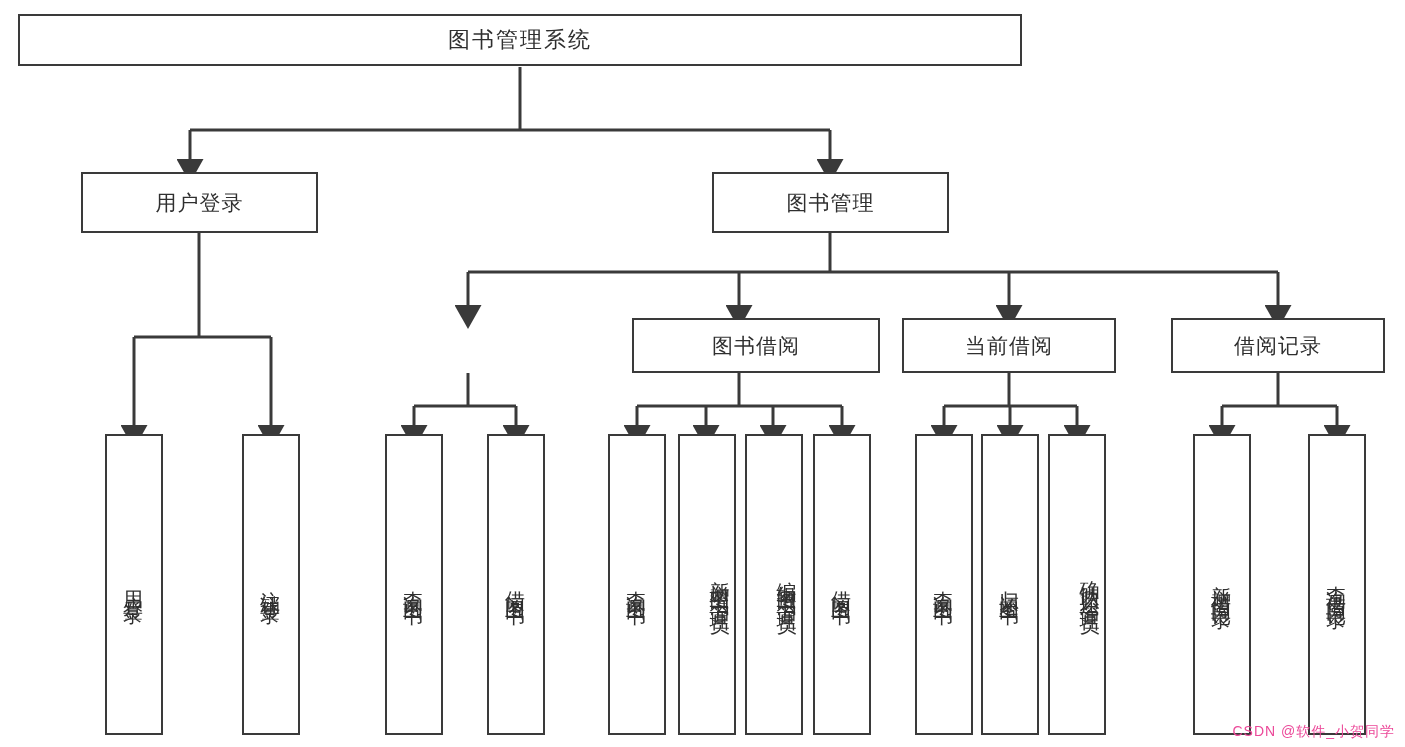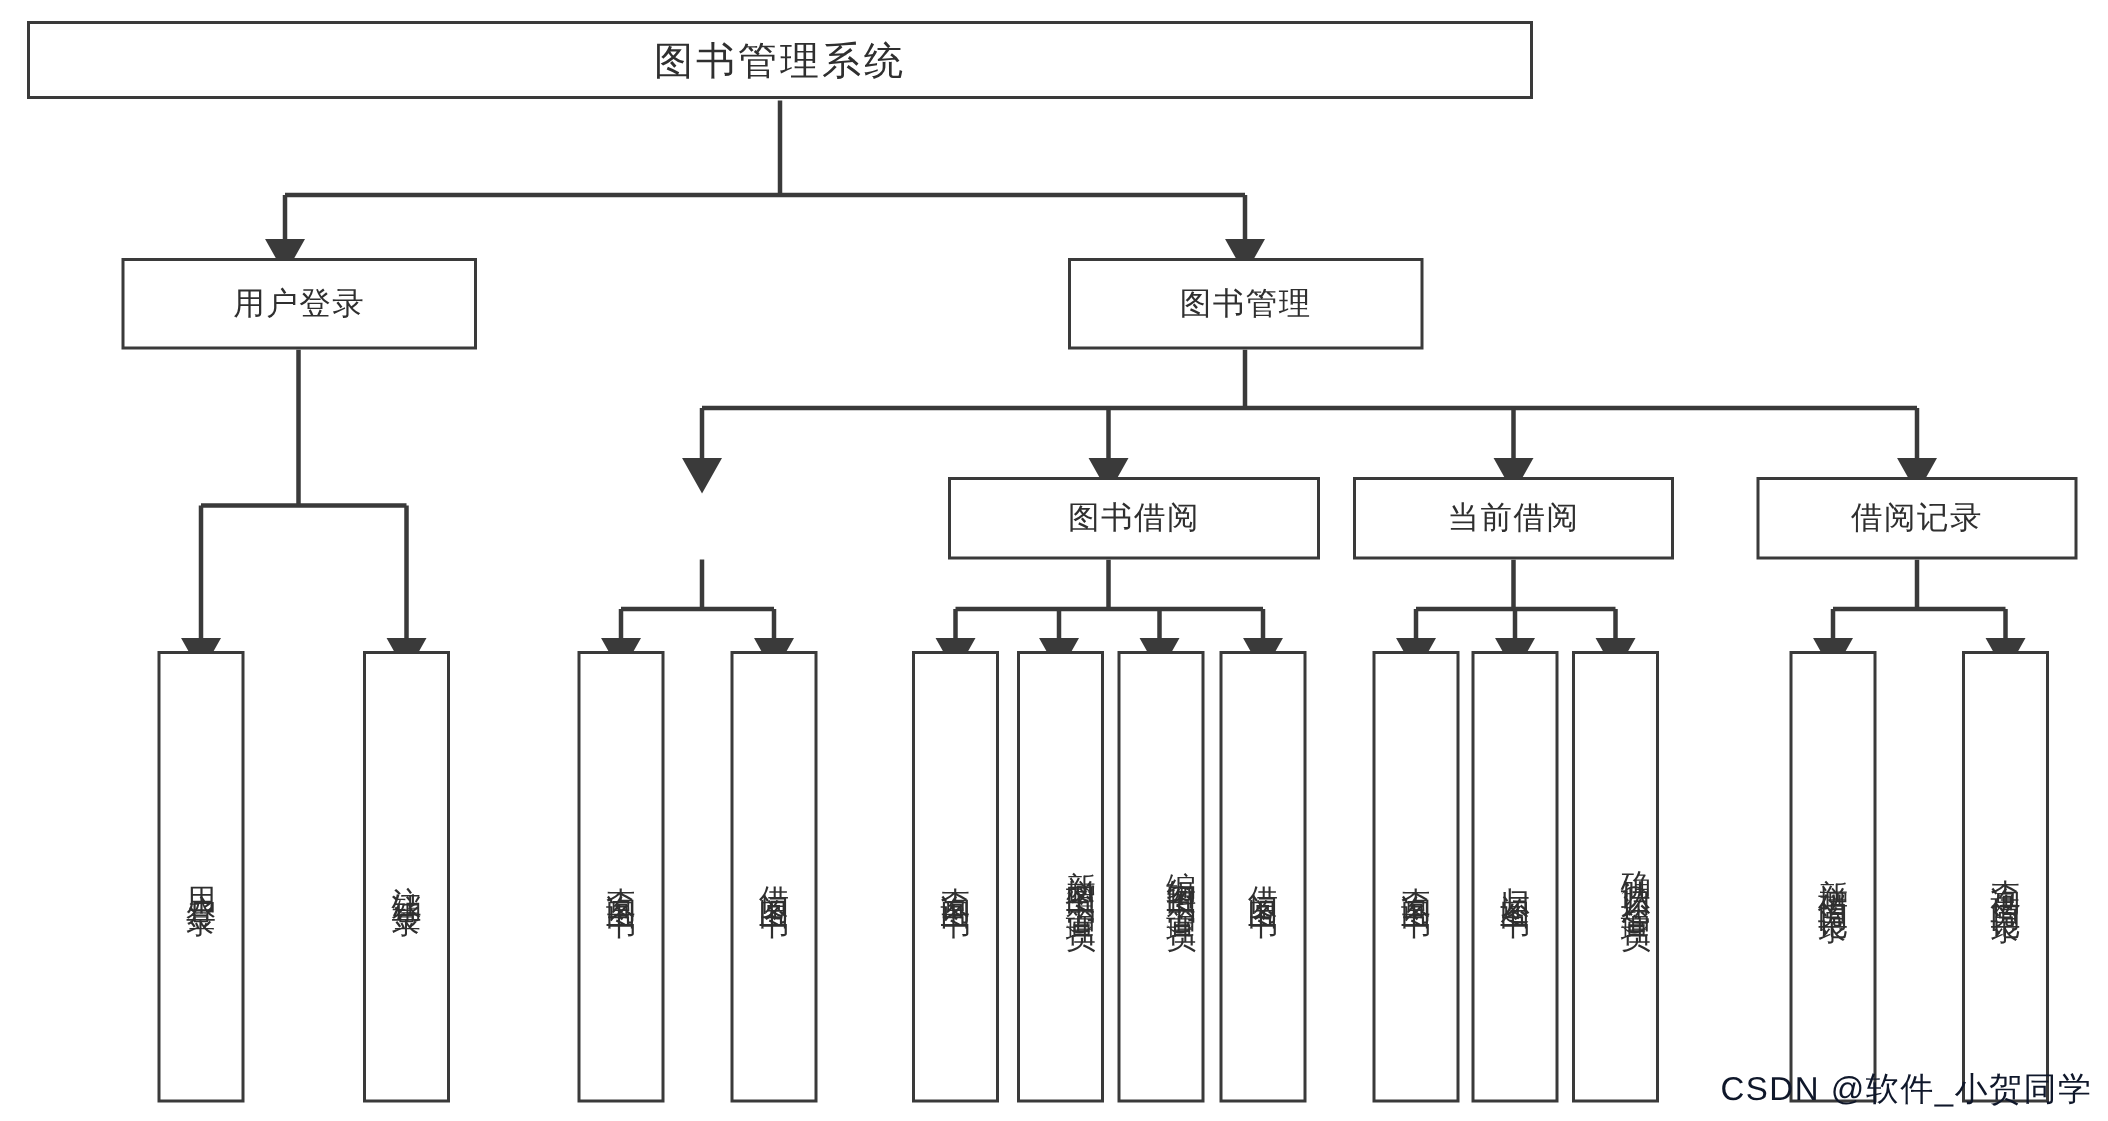--- a/index.html
+++ b/index.html
@@ -17,38 +17,38 @@
     box-sizing:border-box;
     border:2px solid #3a3a3a;
     background:#ffffff;
     color:#2f2f2f;
     display:flex;
     align-items:center;
     justify-content:center;
     text-align:center;
   }
   .node.h{ font-size:21px; line-height:1.1; letter-spacing:1px;}
-  .node.root{ font-size:26px; letter-spacing:2px;}
+  .node.root{ font-size:22px; letter-spacing:2px;}
   .node.v{
     writing-mode:vertical-rl;
     text-orientation:upright;
     font-size:20px;
     letter-spacing:5px;
     align-items:flex-start;
     justify-content:center;
     padding-top:10px;
   }
   .node.v.tall{ align-items:flex-start; padding-top:6px;}
   .node.v.mid{ align-items:center; padding-top:0;}
 
   .watermark{
     position:absolute;
     right:10px; bottom:6px;
-    font-size:22px;
-    color:#0f172a;
+    font-size:14px;
+    color:#ec4899;
     letter-spacing:1px;
     white-space:nowrap;
     pointer-events:none;
   }
 </style>
 </head>
 <body>
 
 <div id="stage">
 

